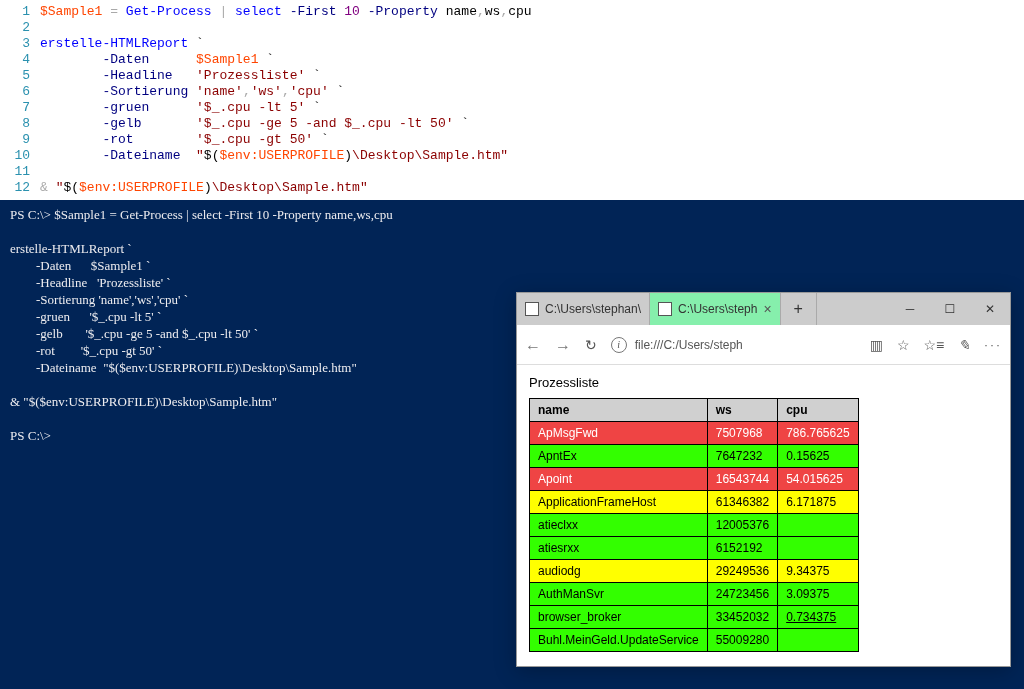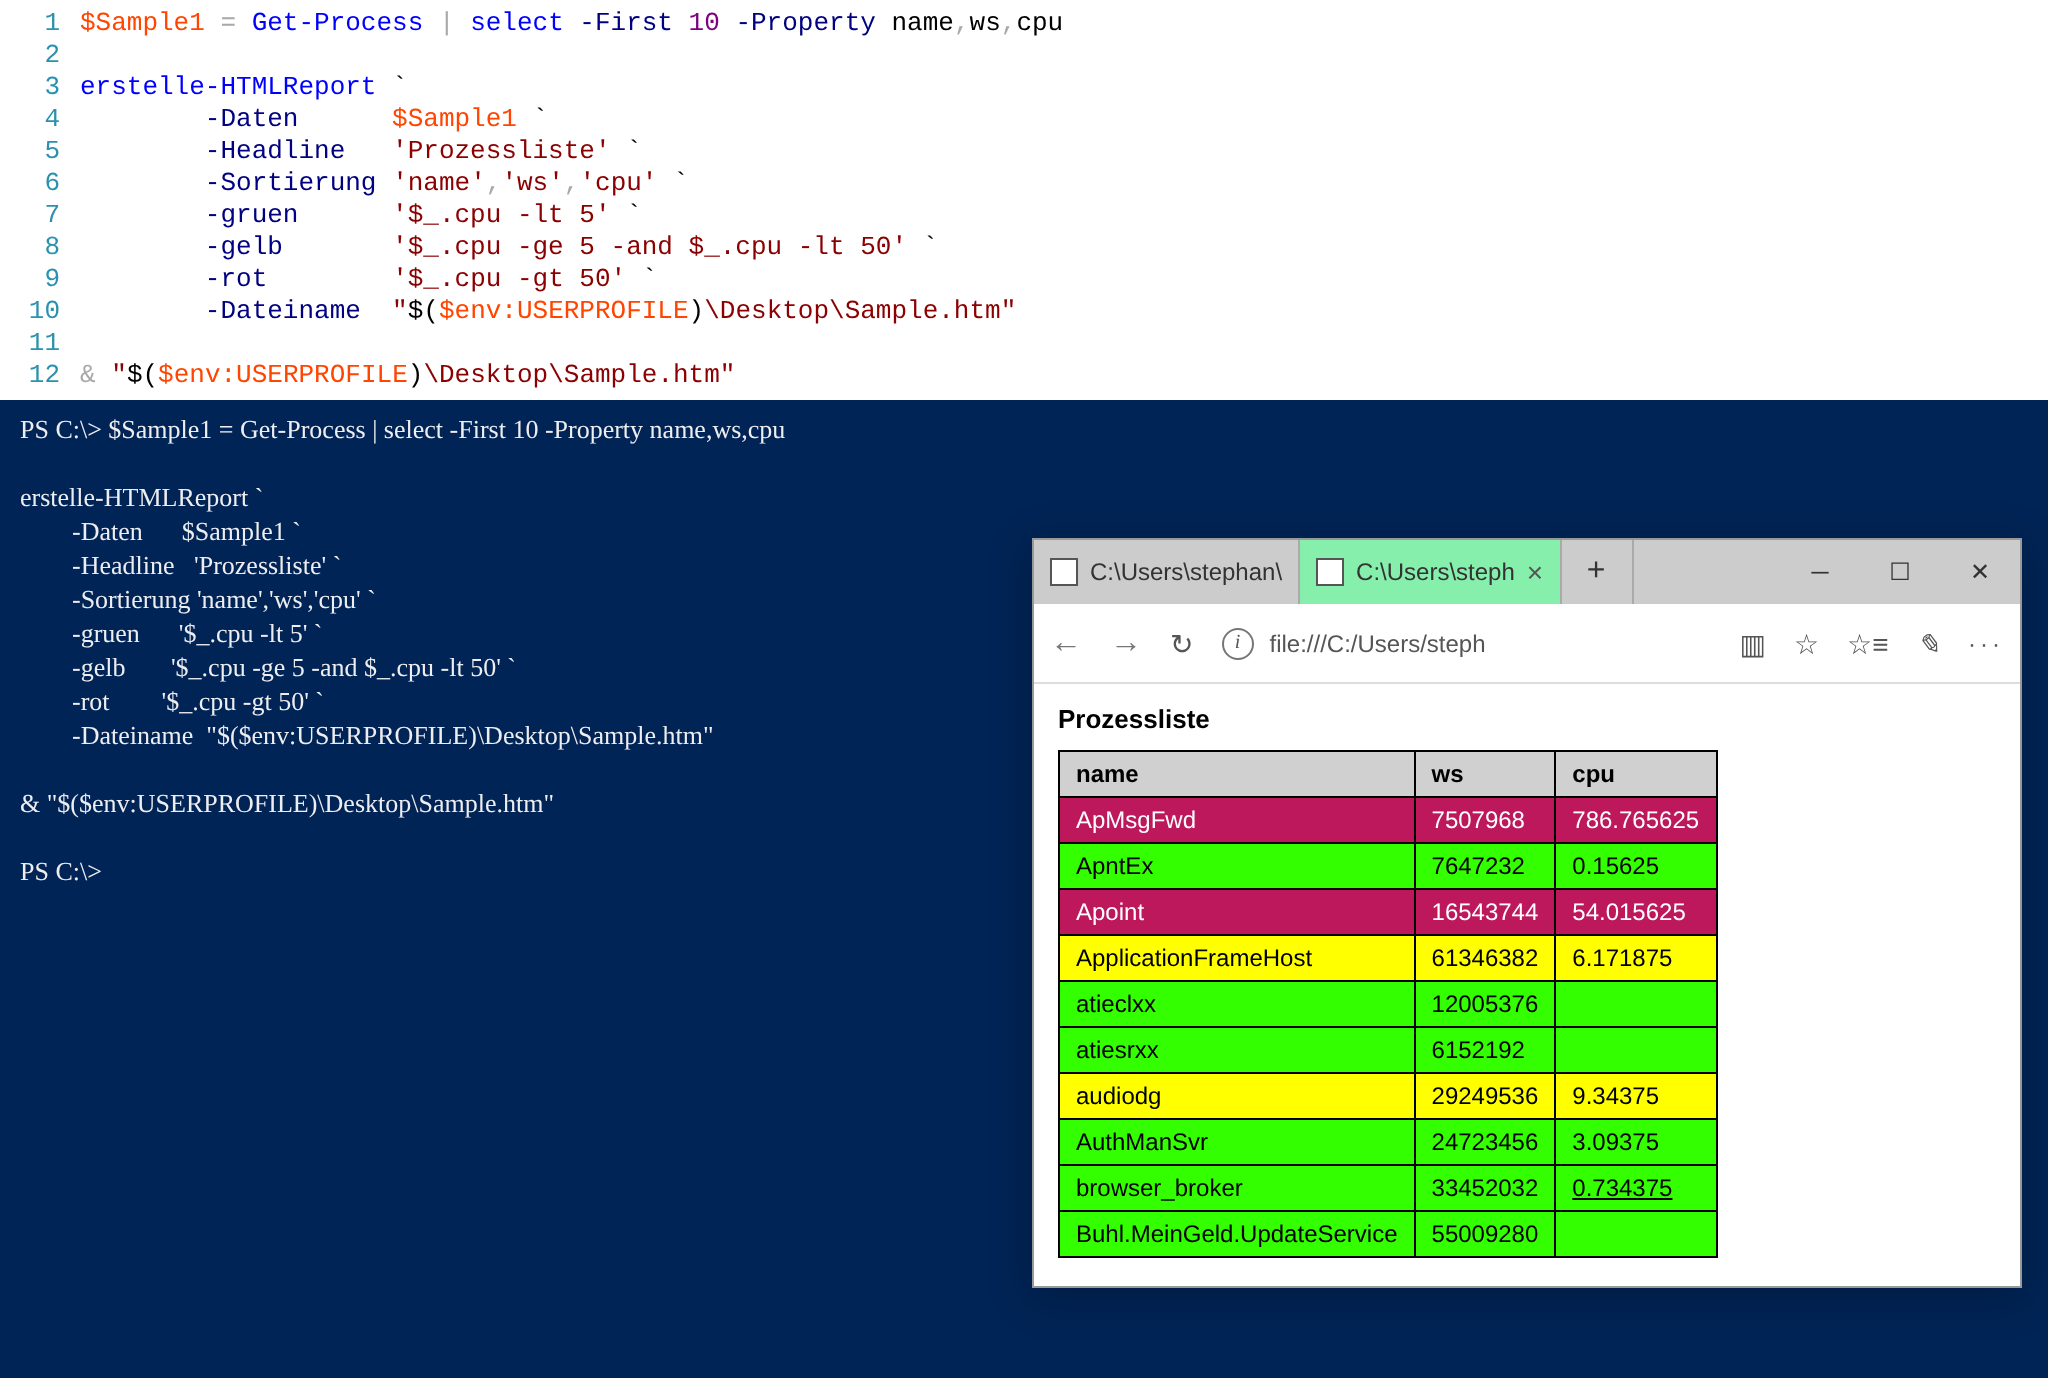--- a/index.html
+++ b/index.html
@@ -53,21 +53,21 @@
       white-space: pre;
       font-family: Liberation Serif, serif;
       font-size: 13px;
       position: relative;
     }
 
     
     .browser-window {
       position: absolute;
       left: 516px;
-      top: 269px;
+      top: 292px;
       width: 495px;
       background: #fff;
       border: 1px solid #999;
       box-shadow: 0 4px 20px rgba(0,0,0,.25);
       font-family: 'Segoe UI', Tahoma, sans-serif;
       font-size: 12px;
     }
     .browser-titlebar {
       height: 32px;
       background: #ccc;
@@ -144,39 +144,39 @@
       font-style: italic;
       font-family: serif;
       color: #555;
     }
 
     .browser-content {
       padding: 10px 12px 14px;
       background: #fff;
     }
     .report-title {
-      font-weight: bold;
+      font-weight: normal;
       font-size: 13px;
       color: #000;
       margin-bottom: 8px;
     }
     .report-table {
       border-collapse: collapse;
     }
     .report-table th, .report-table td {
       border: 1px solid #000;
       padding: 4px 8px;
       text-align: left;
       font-size: 12px;
     }
     .report-table th {
       background: #d0d0d0;
       font-weight: bold;
     }
-    .row-red td { background: #be185d; color: #fff; }
+    .row-red td { background: #ef4444; color: #fff; }
     .row-green td { background: #33ff00; color: #000; }
     .row-yellow td { background: #ffff00; color: #000; }
     .underlined { text-decoration: underline; }
 
     .nav-arrow { font-size: 16px; color: #777; }
     .refresh-icn { font-size: 14px; color: #555; }
     .star-icn { font-size: 14px; color: #555; }
     .reading-icn { font-size: 14px; color: #555; }
     .pen-icn { font-size: 14px; color: #555; font-style: italic; }
     .dots-icn { letter-spacing: 2px; color: #555; }

